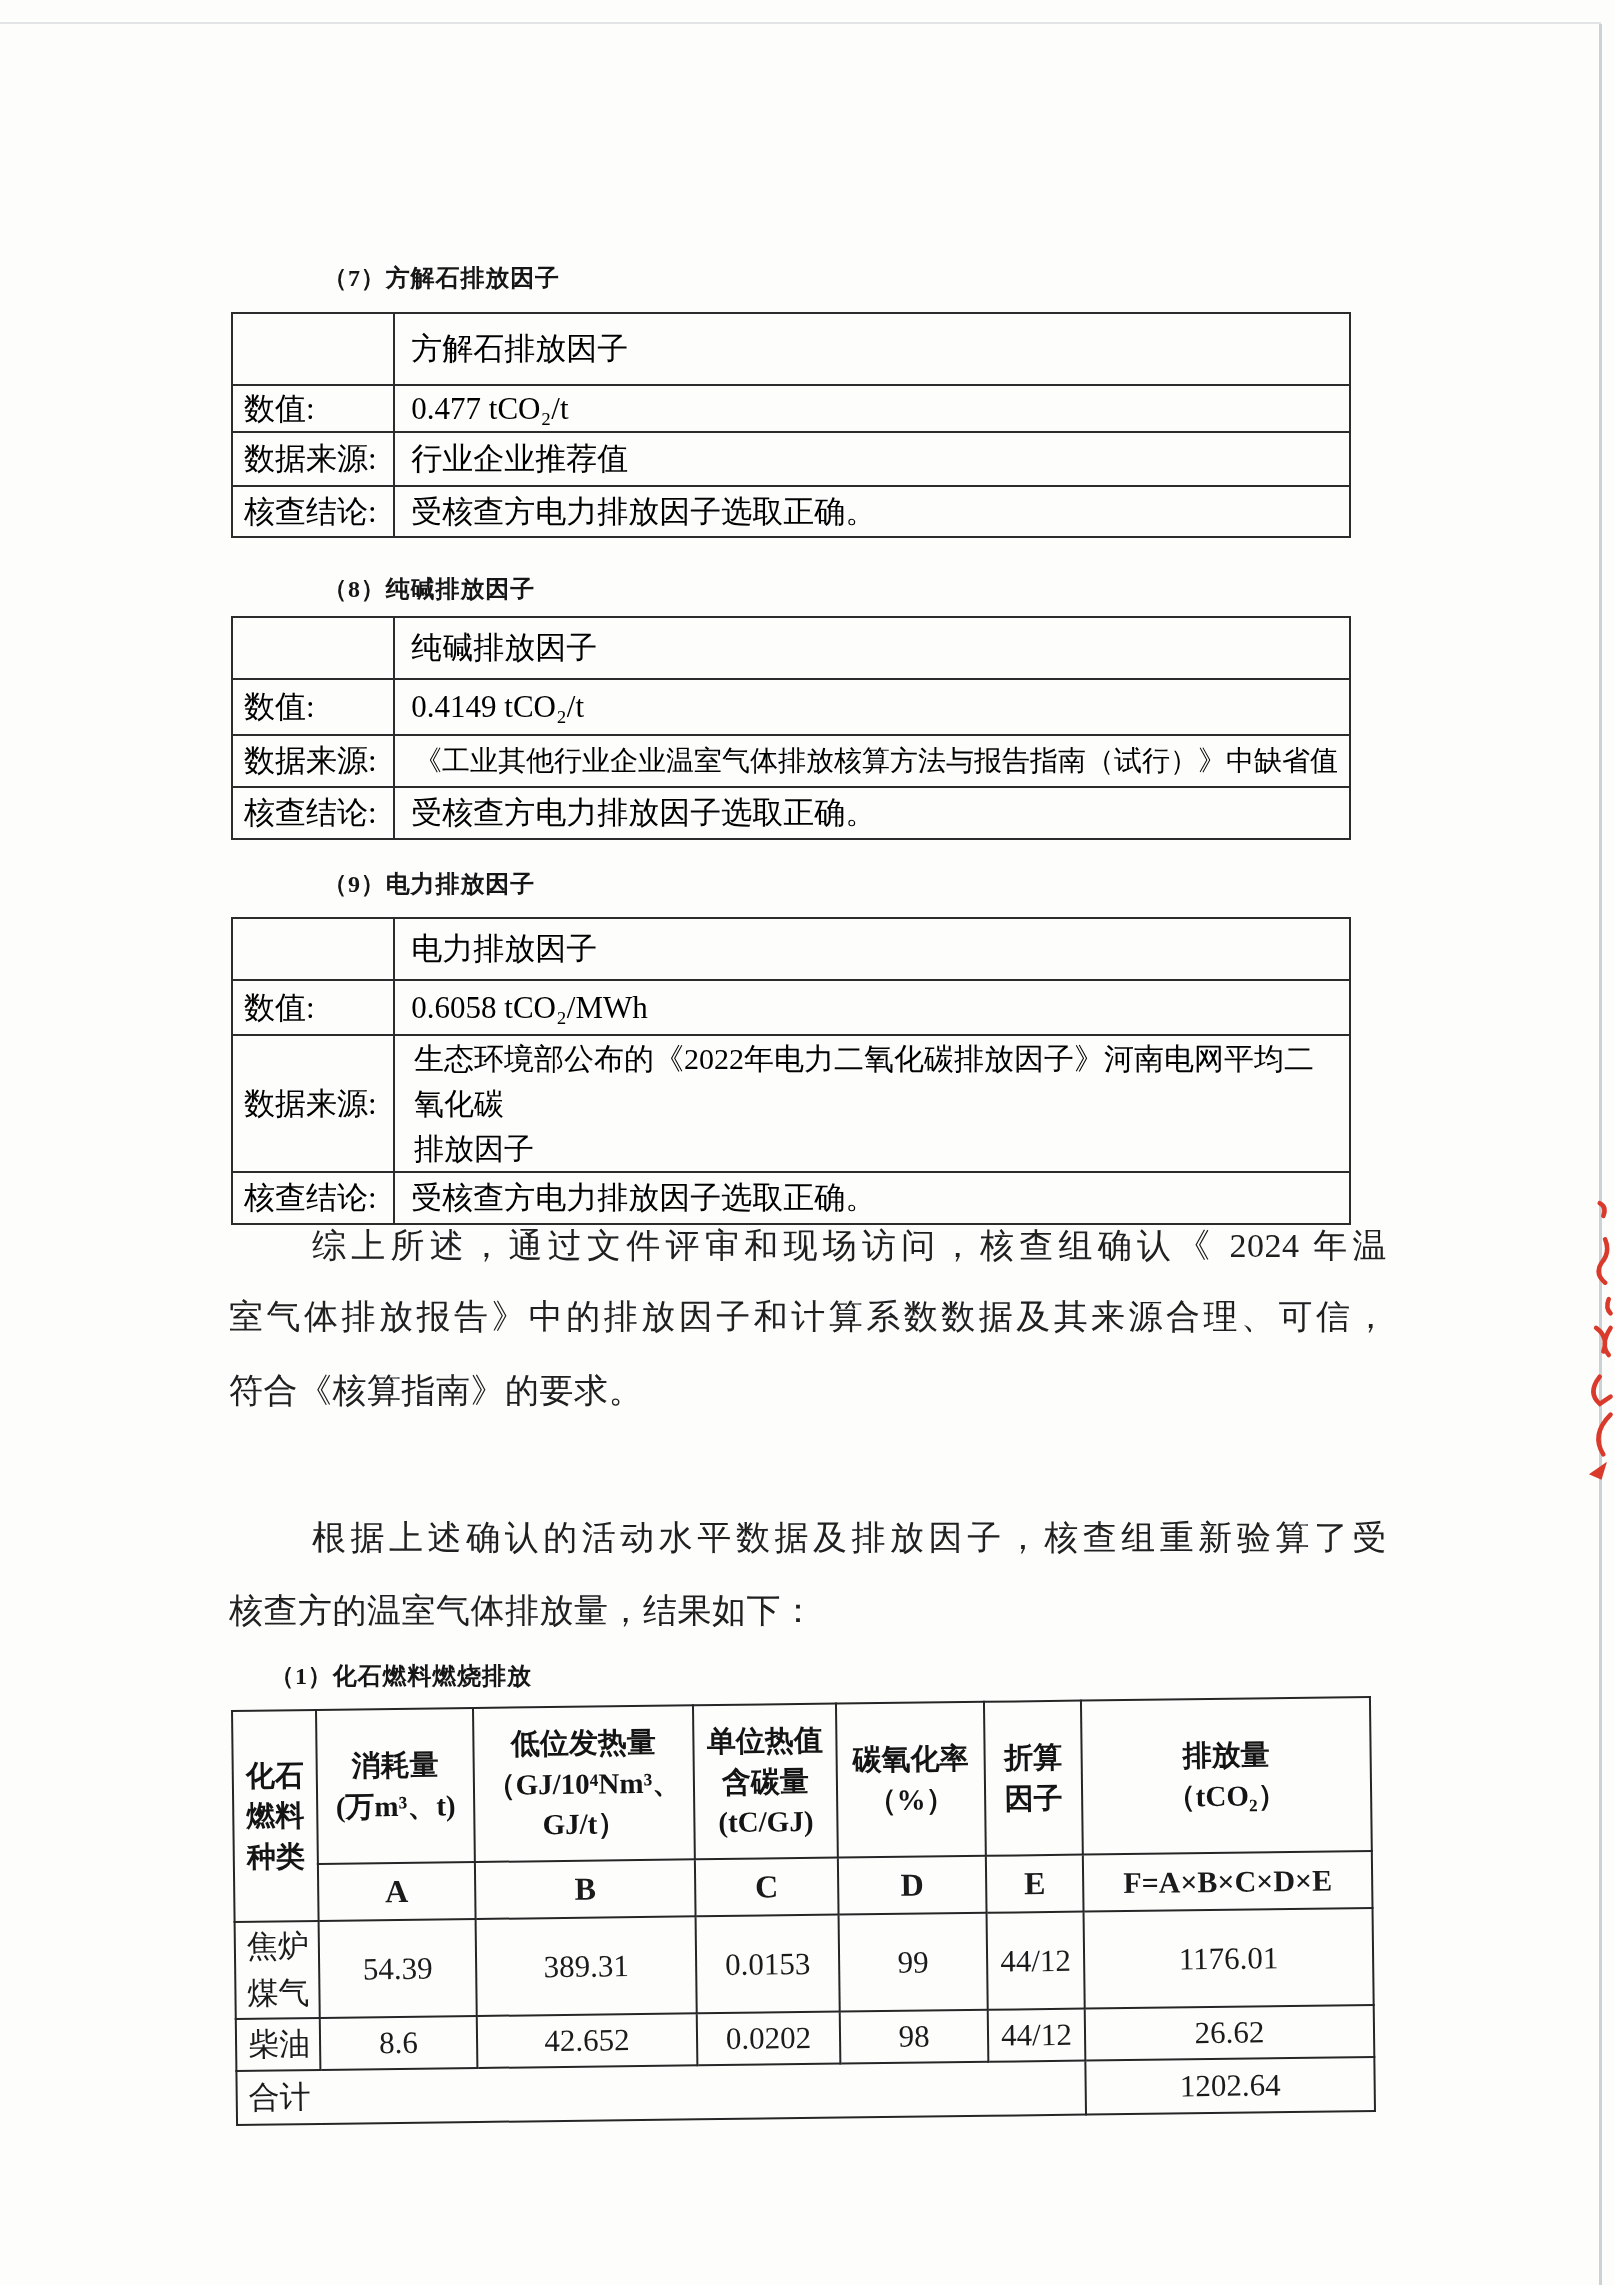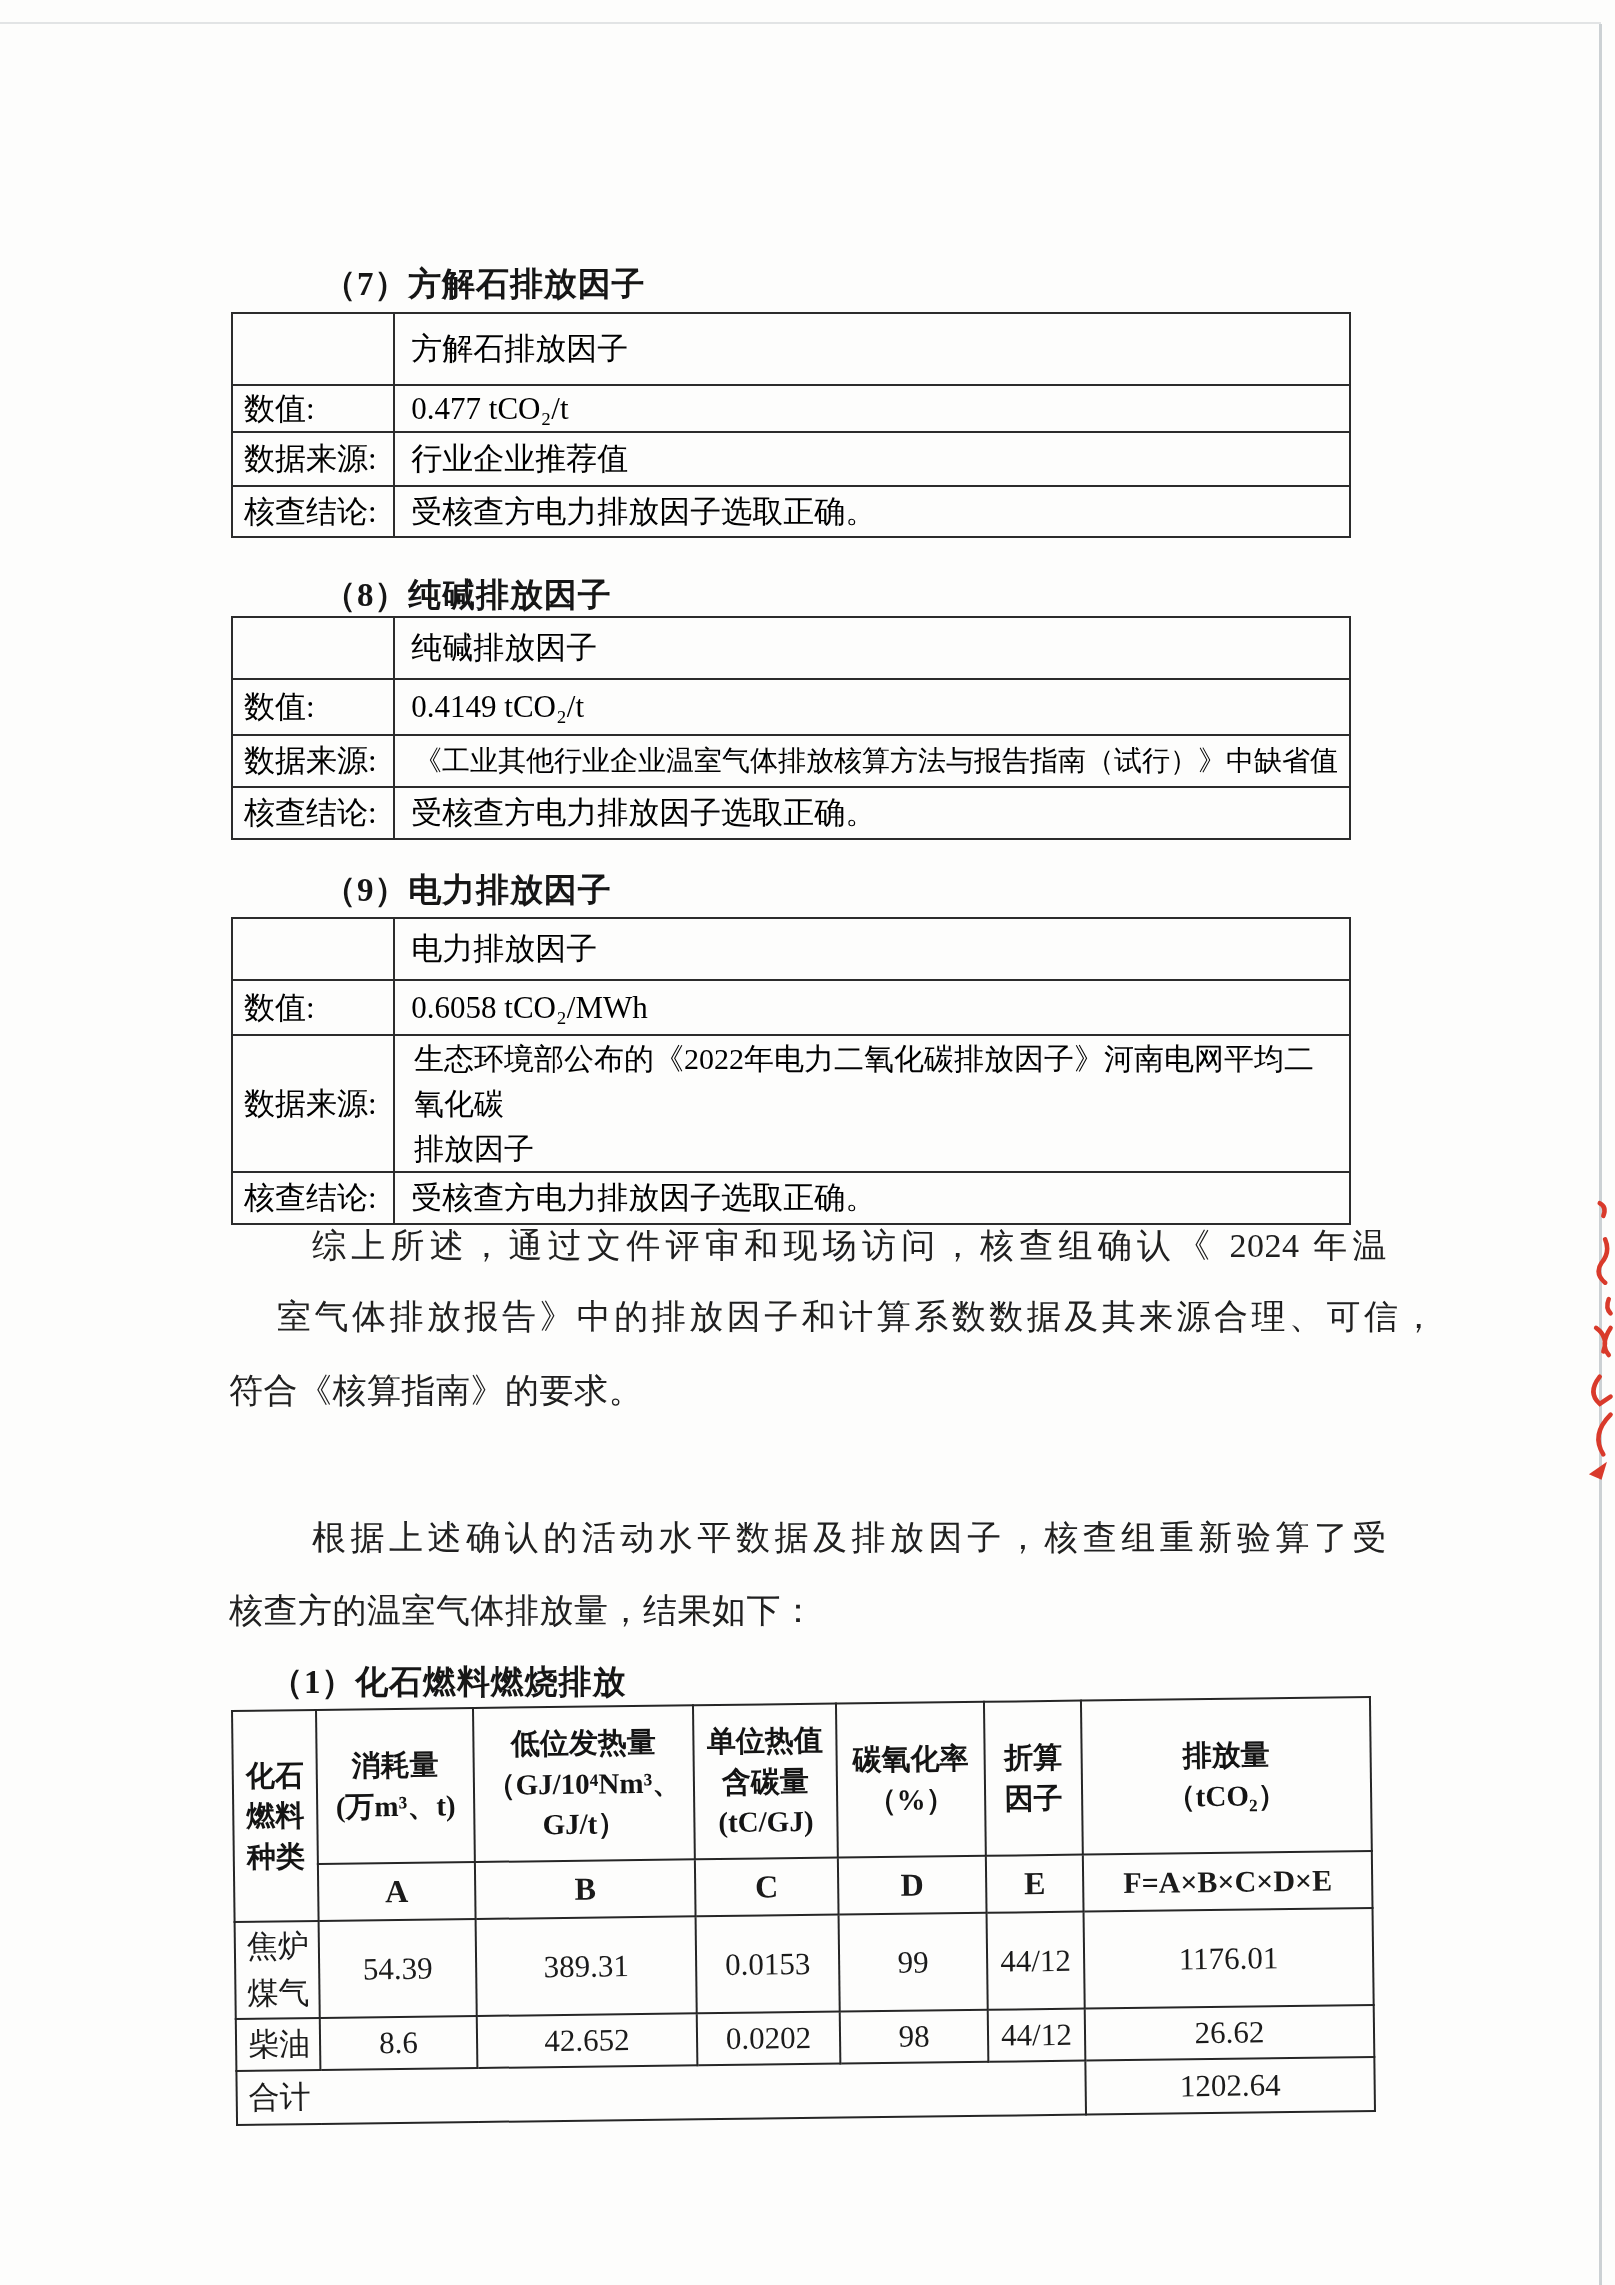--- a/index.html
+++ b/index.html
@@ -8,21 +8,21 @@
     width:1616px;height:2285px;
     background:#fdfdfc;
     overflow:hidden;
     font-family:"Liberation Serif","DejaVu Serif",serif;
     color:#1f1f1f;
   }
   
   .h{
     position:absolute;
     font-weight:bold;
-    font-size:33px;
+    font-size:24px;
     letter-spacing:0.9px;
     white-space:nowrap;
     color:#161616;
   }
   
   .par{
     position:absolute;
     font-size:34px;
     letter-spacing:0.5px;
     white-space:nowrap;
@@ -157,21 +157,21 @@
       </tr>
       <tr style="height:52px">
         <td class="lbl">核查结论:</td>
         <td>受核查方电力排放因子选取正确。</td>
       </tr>
     </tbody>
       </table>
   </div>
 
   <div class="par just" style="left:312px;top:1223px;width:1075px;">综上所述，通过文件评审和现场访问，核查组确认《 2024 年温</div>
-  <div class="par just" style="left:229px;top:1294px;width:1159px;margin-left:48px;">室气体排放报告》中的排放因子和计算系数数据及其来源合理、可信，</div>
+  <div class="par just" style="left:229px;top:1294px;width:1159px;">室气体排放报告》中的排放因子和计算系数数据及其来源合理、可信，</div>
   <div class="par" style="left:229px;top:1368px;">符合《核算指南》的要求。</div>
 
   <div class="par just" style="left:312px;top:1515px;width:1075px;">根据上述确认的活动水平数据及排放因子，核查组重新验算了受</div>
   <div class="par" style="left:229px;top:1588px;">核查方的温室气体排放量，结果如下：</div>
 
   <div class="h" style="left:270px;top:1660px;">（1）化石燃料燃烧排放</div>
   <div class="fuelwrap">
     <table class="fuel">
       <colgroup>
         <col style="width:84px">

